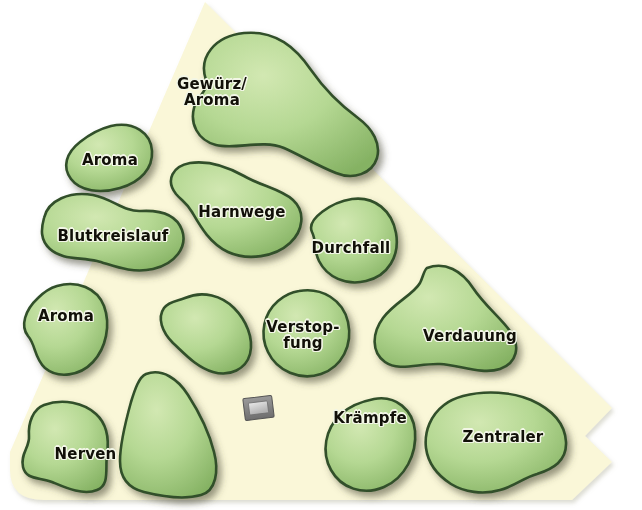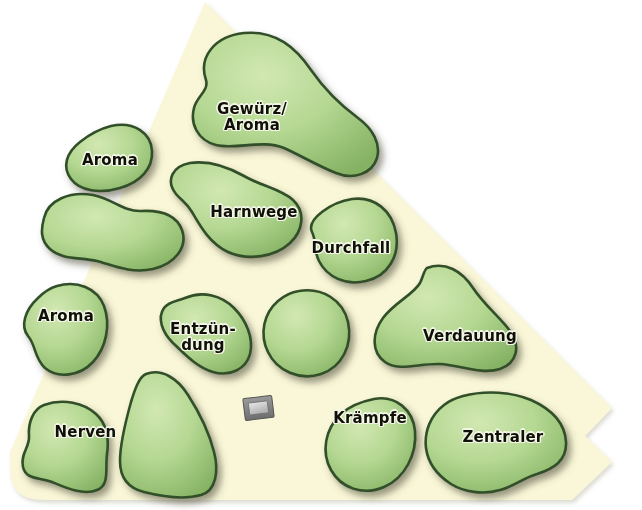--- a/index.html
+++ b/index.html
@@ -210,27 +210,28 @@
     </g>
 
     <g>
       <g transform="rotate(-7 258 408)">
         <rect x="244" y="397" width="29" height="22" rx="1.5" fill="url(#markerGrad)" stroke="#555555" stroke-width="1"></rect>
         <rect x="249" y="402" width="19" height="12" rx="1" fill="url(#markerInner)" stroke="#6f6f6f" stroke-width="0.8"></rect>
       </g>
     </g>
   </svg>
 
-  <div class="blob-label" style="left:212px; top:117px;margin-left:40px;">Gewürz/
+  <div class="blob-label" style="left:212px; top:92px;">Gewürz/
 Aroma</div>
   <div class="blob-label" style="left:110px; top:160px;">Aroma</div>
-  <div class="blob-label" style="left:242px; top:212px;margin-left:12px;">Harnwege</div>
+  <div class="blob-label" style="left:242px; top:212px;">Harnwege</div>
+  <div class="blob-label" style="left:113px; top:236px;">Blutkreislauf</div>
   <div class="blob-label" style="left:351px; top:248px;">Durchfall</div>
   <div class="blob-label" style="left:66px;  top:316px;">Aroma</div>
-  <div class="blob-label" style="left:203px; top:337px;">Entzün-
-dung</div>
+  <div class="blob-label" style="left:303px; top:335px;">Verstop-
+fung</div>
   <div class="blob-label" style="left:443px; top:336px;margin-left:27px;">Verdauung</div>
-  <div class="blob-label" style="left:68px;  top:432px;padding-left:35px;">Nerven</div>
+  <div class="blob-label" style="left:68px;  top:454px;padding-left:35px;">Nerven</div>
   <div class="blob-label" style="left:370px; top:418px;">Krämpfe</div>
   <div class="blob-label" style="left:503px; top:437px;">Zentraler</div>
 
 
 </div>
 
 </body></html>

